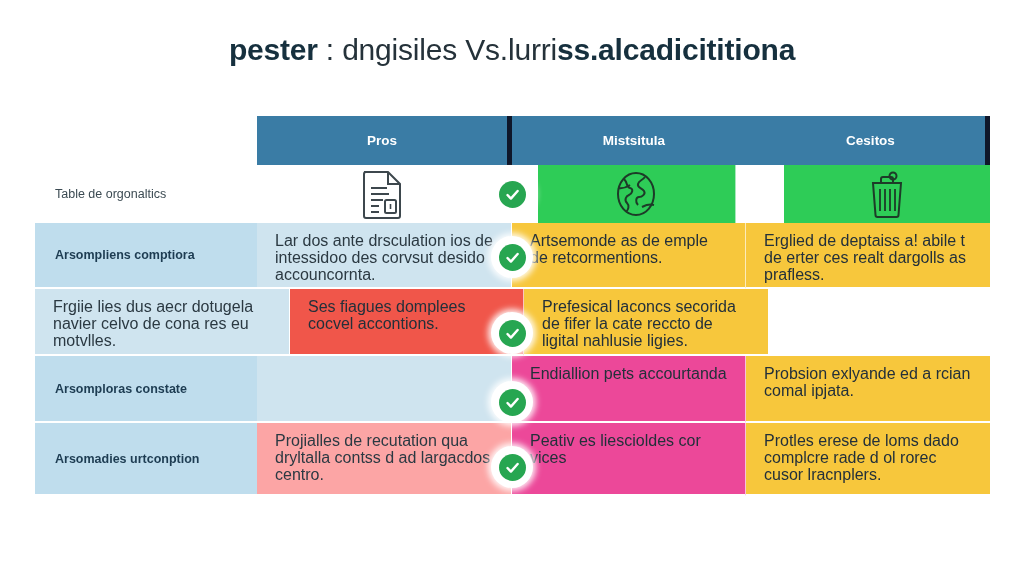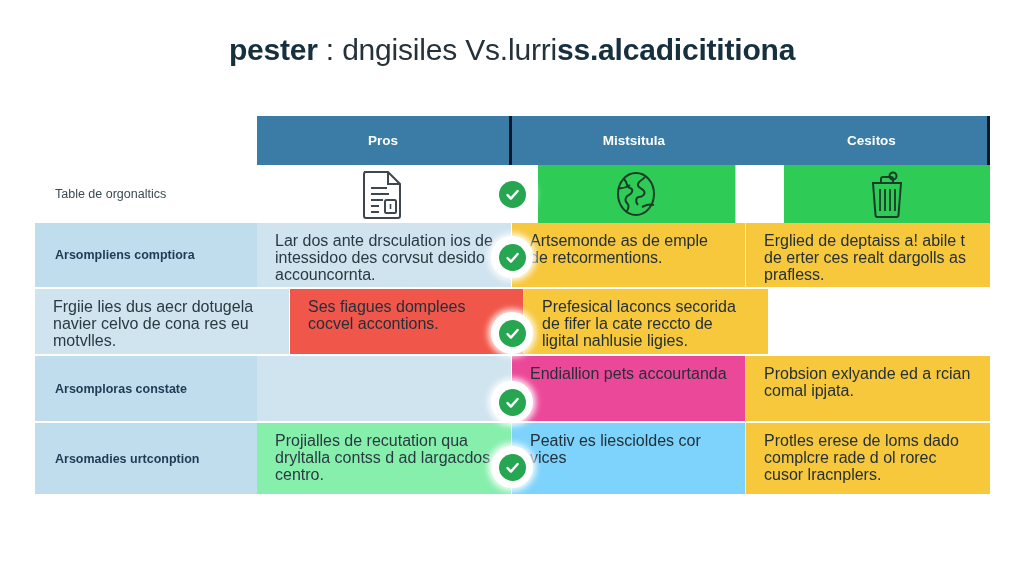--- a/index.html
+++ b/index.html
@@ -78,21 +78,21 @@
   #header-row .c-1,
   #header-row .c-2,
   #header-row .c-3 {
     background: #3a7ca5;
     color: #ffffff;
     font-size: 13.5px;
     font-weight: bold;
     display: flex;
     align-items: center;
     justify-content: center;
-    border-right: 3px solid #0f172a;
+    border-right: 5px solid #0f172a;
   }
   #header-row .c-3 { border-right: none; }
 
   
   #icon-row { top: 49px; height: 58px; gap: 48px; }
   #icon-row .c-label {
     display: flex;
     align-items: center;
     padding-left: 20px;
     font-size: 12.5px;
@@ -265,24 +265,24 @@
       <div class="cell c-2" style="background: #ec4899;">
         <div class="cell-text dark">Endiallion pets accourtanda</div>
       </div>
       <div class="cell c-3" style="background: rgb(247, 199, 60);">
         <div class="cell-text dark">Probsion exlyande ed a rcian comal ipjata.</div>
       </div>
     </div>
 
     <div class="row data-row" id="row-4">
       <div class="cell c-label" style="background: rgb(191, 221, 237);">Arsomadies urtconption</div>
-      <div class="cell c-1" style="background: #86efac;">
+      <div class="cell c-1" style="background: #fca5a5;">
         <div class="cell-text">Projialles de recutation qua dryltalla contss d ad largacdos centro.</div>
       </div>
-      <div class="cell c-2" style="background: #7dd3fc;">
+      <div class="cell c-2" style="background: #ec4899;">
         <div class="cell-text dark">Peativ es liescioldes cor vices</div>
       </div>
       <div class="cell c-3" style="background: rgb(247, 199, 60);">
         <div class="cell-text dark">Protles erese de loms dado complcre rade d ol rorec cusor lracnplers.</div>
       </div>
     </div>
 
     <div class="check-badge" style="left:456px; top:57px;">
       <span class="dot" style="background: rgb(39, 166, 81);">
         <svg width="17" height="17" viewBox="0 0 17 17" fill="none" stroke="#ffffff" stroke-width="2.4" stroke-linecap="round" stroke-linejoin="round">

